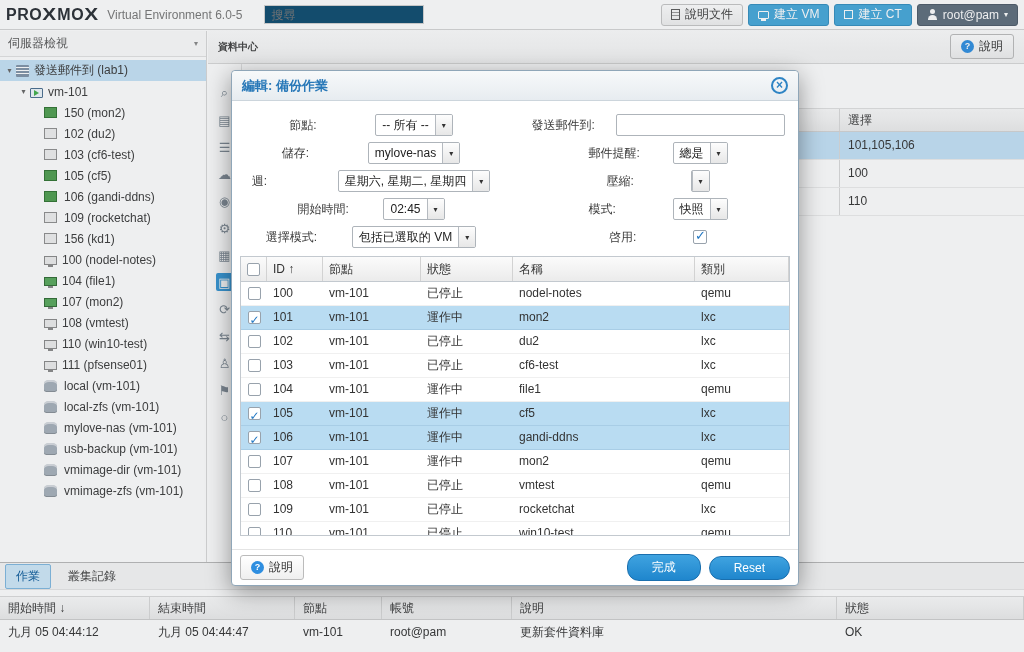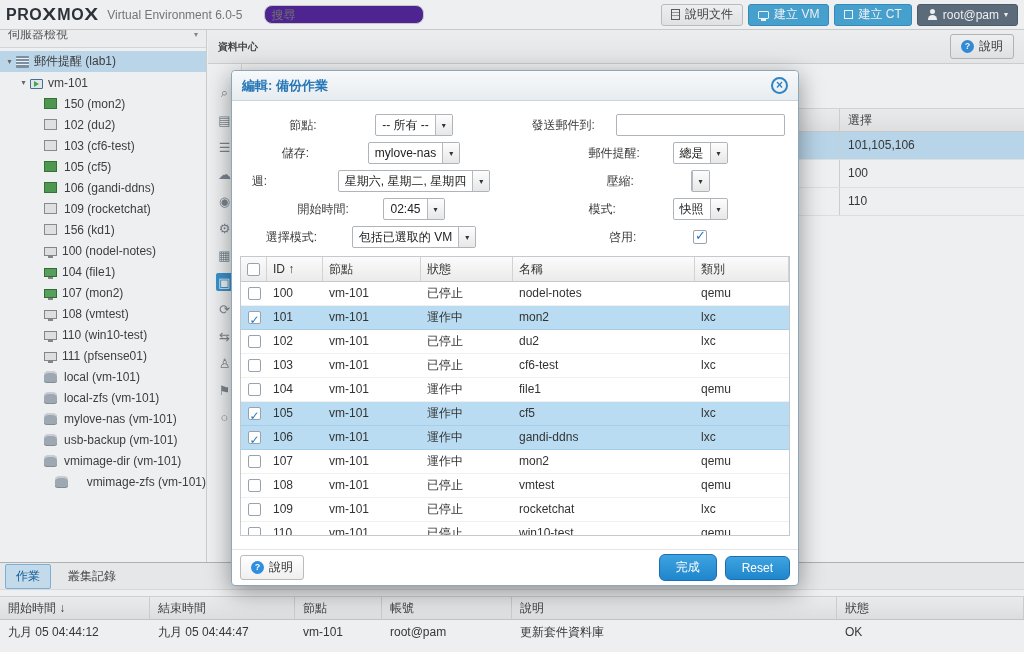--- a/index.html
+++ b/index.html
@@ -4,39 +4,39 @@
 <style>
   * { box-sizing:border-box; margin:0; padding:0; }
   html,body { width:1024px; height:652px; overflow:hidden; background:#fff;
     font-family:"Liberation Sans","DejaVu Sans",sans-serif; font-size:12px; color:#333; }
   
   #header { position:absolute; left:0; top:0; right:0; height:30px; background:#fff;
     border-bottom:1px solid #d5d5d5; display:flex; align-items:center; padding:0 6px; gap:8px; z-index:10; }
   .logo { display:flex; align-items:baseline; font-weight:bold; font-size:16px; color:#282d33; letter-spacing:.5px; }
   .logo .lx { transform:scaleX(1.3); display:inline-block; font-weight:800; margin:0 2px; }
   .version { color:#787878; font-size:12px; }
-  .hsearch { margin-left:14px; width:160px; height:19px; background:#4c1d95; border:1px solid #d2d2d2;
-    border-radius:8px; color:#9a9a9a; padding:4px 6px; line-height:17px; font-size:12px; }
+  .hsearch { margin-left:14px; width:160px; height:19px; background:#0c4a6e; border:1px solid #d2d2d2;
+    border-radius:0; color:#9a9a9a; padding:4px 6px; line-height:17px; font-size:12px; }
   .hright { margin-left:auto; display:flex; gap:5px; align-items:center; }
   .hbtn { height:22px; display:inline-flex; align-items:center; gap:5px; padding:0 9px; border-radius:3px;
     font-size:12px; cursor:pointer; white-space:nowrap; }
   .hbtn.light { background:linear-gradient(#ffffff,#f0f0f0); border:1px solid #c6c6c6; color:#3c3c3c; }
   .hbtn.blue { background:#45a7da; border:1px solid #338fc0; color:#fff;justify-content:flex-end; }
   .hbtn.dark { background:#5d6c7b; border:1px solid #4c5a68; color:#fff; }
   .caret { font-size:8px; }
   .ic-doc { width:9px; height:11px; border:1px solid #5a5a5a; background:
     linear-gradient(transparent 2px,#9a9a9a 2px,#9a9a9a 3px,transparent 3px,transparent 5px,#9a9a9a 5px,#9a9a9a 6px,transparent 6px); }
   .ic-screen { width:11px; height:8px; border:1.5px solid #fff; border-radius:1px; position:relative; }
   .ic-screen::after { content:""; position:absolute; left:2px; right:2px; bottom:-3px; height:1.5px; background:#fff; }
   .ic-cube { width:9px; height:9px; border:1.5px solid #fff; }
   .ic-person { width:11px; height:11px; position:relative; }
   .ic-person::before { content:""; position:absolute; left:3px; top:0; width:5px; height:5px; border-radius:50%; background:#fff; }
   .ic-person::after { content:""; position:absolute; left:1px; bottom:0; width:9px; height:5px; border-radius:5px 5px 0 0; background:#fff; }
   
-  #sidebar { position:absolute; left:0; top:22px; width:207px; bottom:90px; border-right:1px solid #d8d8d8;
+  #sidebar { position:absolute; left:0; top:31px; width:207px; bottom:90px; border-right:1px solid #d8d8d8;
     background:#fff; overflow:hidden; }
   .viewsel { height:26px; border-bottom:1px solid #e2e2e2; display:flex; align-items:center; padding:0 8px;
     color:#555; background:#fcfcfc; }
   .viewsel .caret { margin-left:auto; color:#888; }
   .tree { padding-top:3px; }
   .titem { height:21px; display:flex; align-items:center; cursor:pointer; white-space:nowrap; color:#3a3a3a; }
   .titem.selected { background:#c6e3f7; }
   .arr { flex:0 0 11px; width:11px; font-size:8px; color:#666; text-align:center; }
   .tico { flex:0 0 13px; width:13px; height:13px; margin:0 5px 0 1px; position:relative; }
   .tlab { font-size:12px; }
@@ -119,22 +119,22 @@
   .mhead { display:flex; height:25px; line-height:24px; background:linear-gradient(#fbfbfb,#ebebeb);
     border-bottom:1px solid #c3c9cf; color:#333; }
   .mhead .mc { border-right:1px solid #d2d2d2; }
   .mrow { display:flex; height:24px; line-height:23px; border-bottom:1px solid #f0f0f0; background:#fff; cursor:pointer; }
   .mrow.selected { background:#b9dcf2; border-bottom-color:#a8cde6; }
   .mc { padding-left:6px; overflow:hidden; white-space:nowrap; }
   .c0 { flex:0 0 26px; display:flex; align-items:center; justify-content:center; padding:0; }
   .c1 { flex:0 0 56px; } .c2 { flex:0 0 98px; } .c3 { flex:0 0 92px; } .c4 { flex:0 0 182px; } .c5 { flex:1; }
   .dfoot { flex:0 0 36px; display:flex; align-items:center; padding:0 8px; gap:8px; border-top:1px solid #e4e4e4; }
   .spacer { margin-left:auto; }
-  .btn-blue { background:linear-gradient(#3fa3e0,#1f86cd); border:1px solid #1a6fae; color:#fff; border-radius:6px;
-    padding:4px 16px; font-size:12px; cursor:pointer; }
+  .btn-blue { background:linear-gradient(#3fa3e0,#1f86cd); border:1px solid #1a6fae; color:#fff; border-radius:12px;
+    padding:4px 24px; font-size:12px; cursor:pointer; }
 </style>
 </head>
 <body>
 
 <div id="header">
   <span class="logo">
     <span>PRO</span>
       <span class="lx">X</span>
       <span>MO</span>
       <span class="lx">X</span>
@@ -165,21 +165,21 @@
 <div id="sidebar">
   <div class="viewsel">
     <span>伺服器檢視</span>
     <span class="caret">▾</span>
   </div>
   <div class="tree">
 
       <div class="titem selected" style="padding-left: 4px;">
         <span class="arr">▾</span>
         <span class="tico ic-datacenter"></span>
-        <span class="tlab">郵件提醒 (lab1)</span>
+        <span class="tlab">發送郵件到 (lab1)</span>
       </div>
 
       <div class="titem" style="padding-left: 18px;">
         <span class="arr">▾</span>
         <span class="tico ic-node"></span>
         <span class="tlab">vm-101</span>
       </div>
 
       <div class="titem" style="padding-left: 32px;">
         <span class="arr"></span>
@@ -282,21 +282,21 @@
         <span class="tico ic-storage"></span>
         <span class="tlab">usb-backup (vm-101)</span>
       </div>
 
       <div class="titem" style="padding-left: 32px;">
         <span class="arr"></span>
         <span class="tico ic-storage"></span>
         <span class="tlab">vmimage-dir (vm-101)</span>
       </div>
 
-      <div class="titem" style="padding-left: 32px; justify-content: space-between;">
+      <div class="titem" style="padding-left: 32px;">
         <span class="arr"></span>
         <span class="tico ic-storage"></span>
         <span class="tlab">vmimage-zfs (vm-101)</span>
       </div>
     </div>
 </div>
 
 <div id="main">
   <div class="main-hd">
     <span class="main-title">資料中心</span>

